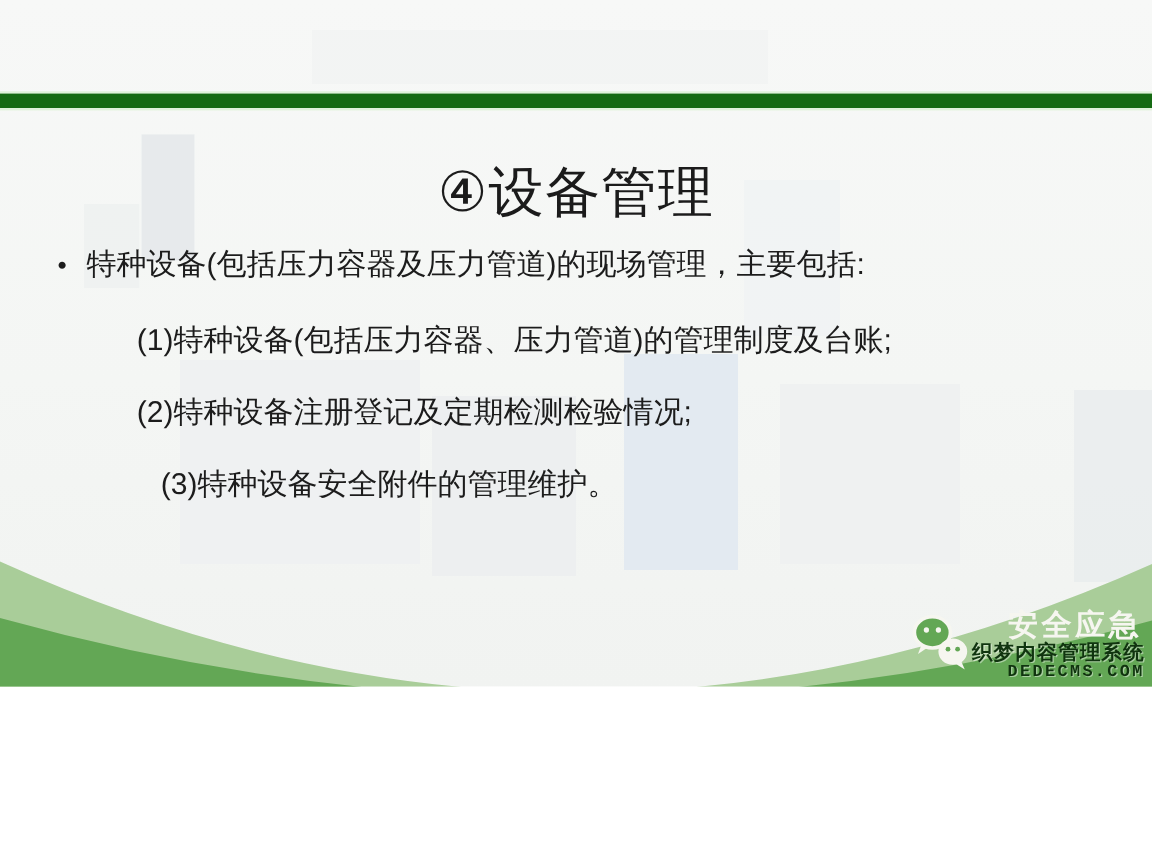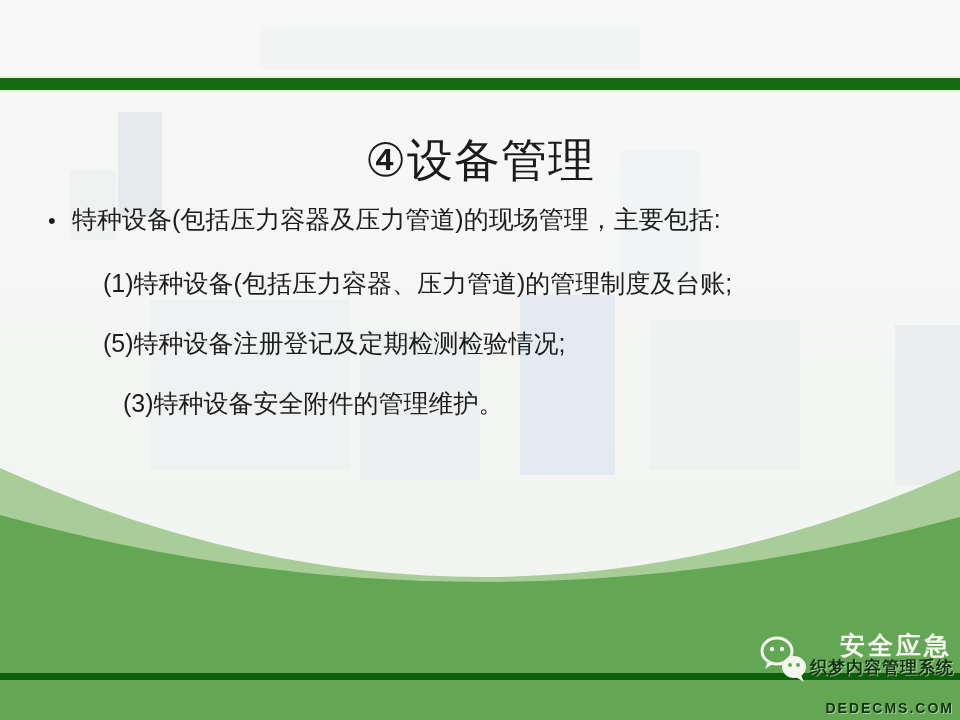--- a/index.html
+++ b/index.html
@@ -2,21 +2,21 @@
 <html><head>
 <meta charset="utf-8">
 <style>
   html, body { margin: 0; padding: 0; }
   body {
     width: 960px; height: 720px; overflow: hidden;
     font-family: "Liberation Sans", "DejaVu Sans", sans-serif;
     background: #ffffff;
   }
   .slide {
-    position: relative; width: 960px; height: 720px; overflow: hidden;
+    position: relative; width: 960px; height: 572px; overflow: hidden;
     background: linear-gradient(180deg, #f7f8f7 0%, #f4f6f4 55%, #f1f3f1 100%);
   }
 
   
   .city { position: absolute; inset: 0; pointer-events: none; }
   .bldg { position: absolute; }
   .win-v {
     background-image:
       repeating-linear-gradient(90deg, rgba(140,150,160,0.45) 0 3px, transparent 3px 11px),
       repeating-linear-gradient(0deg, rgba(140,150,160,0.35) 0 3px, transparent 3px 12px);
@@ -43,21 +43,21 @@
     position: absolute; left: 0; top: 130px; width: 960px;
     margin: 0; text-align: center;
     font-size: 46px; font-weight: 400; color: #1b1b1b; letter-spacing: 1px;
   }
   .bullet-line {
     position: absolute; left: 48px; top: 203px; width: 860px;
     font-size: 25px; color: #1c1c1c; white-space: nowrap;
   }
   .bullet-line .marker { display: inline-block; width: 24px; font-size: 22px; }
   .sub-item {
-    position: absolute; left: 103px; width: 820px;
+    position: absolute; left: 114px; width: 820px;
     font-size: 25px; color: #1c1c1c; white-space: nowrap;
   }
   .si1 { top: 267px; }
   .si2 { top: 327px; }
   .si3 { top: 387px; margin-left: 20px; }
 
   
   .swoosh { position: absolute; left: 0; top: 440px; width: 960px; height: 280px; }
   .bottom-line {
     position: absolute; left: 0; top: 673px; width: 960px; height: 7px;
@@ -77,22 +77,21 @@
   }
   .wm1 {
     font-size: 17px; font-weight: bold; color: #10340f;
     letter-spacing: 1px; line-height: 16px;
     text-shadow: 1px 1px 0 rgba(255,255,255,0.45);
   }
   .wm2 {
     font-size: 14px; font-weight: bold; color: #10340f;
     letter-spacing: 2px; line-height: 16px;
     text-shadow: 1px 1px 0 rgba(255,255,255,0.45);
-    font-family: Liberation Sans, sans-serif;
-    margin-top: 24px;
+    font-family: Liberation Mono, monospace;
   }
 </style>
 </head>
 <body>
 
 <div class="slide">
 
   <div class="city">
     <div class="bldg b9"></div>
     <div class="bldg b1 win-v" style="background-image:none"></div>
@@ -106,21 +105,21 @@
   </div>
 
   <div class="top-bar"></div>
 
   <h1 class="title">④设备管理</h1>
 
   <div class="bullet-line">
     <span class="marker">•</span><span>特种设备(包括压力容器及压力管道)的现场管理，主要包括:</span>
   </div>
   <div class="sub-item si1">(1)特种设备(包括压力容器、压力管道)的管理制度及台账;</div>
-  <div class="sub-item si2">(5)特种设备注册登记及定期检测检验情况;</div>
+  <div class="sub-item si2">(2)特种设备注册登记及定期检测检验情况;</div>
   <div class="sub-item si3">(3)特种设备安全附件的管理维护。</div>
 
   <svg class="swoosh" viewBox="0 0 960 280" preserveAspectRatio="none">
     <path d="M0,28 Q480,245 960,30 L960,280 L0,280 Z" fill="#a9cd99"></path>
     <path d="M0,75 Q480,208 960,77 L960,280 L0,280 Z" fill="#63a755"></path>
   </svg>
 
   <div class="bottom-line"></div>
 
   <div class="footer">

